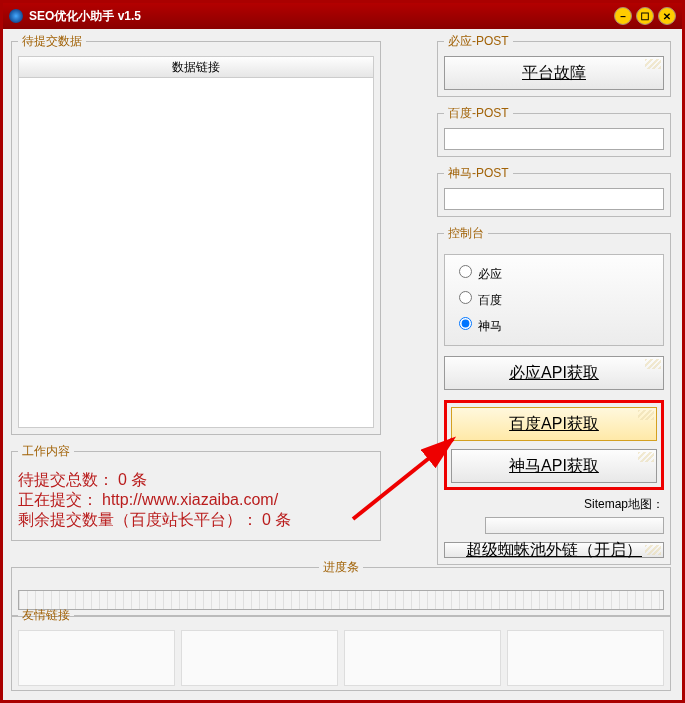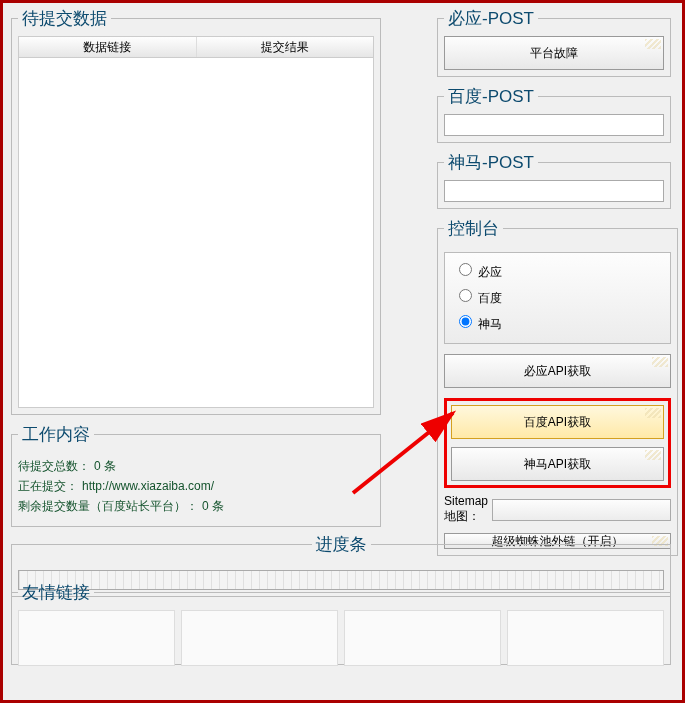--- a/index.html
+++ b/index.html
@@ -5,66 +5,74 @@
 * { box-sizing: border-box; margin: 0; padding: 0; }
 body { font-family: "Microsoft YaHei", SimSun, Arial, sans-serif; font-size: 12px; background: #fff; width: 685px; height: 703px; overflow: hidden; position: relative; }
 .window { width: 685px; height: 703px; border: 3px solid #a00; background: #f0f0f0; position: relative; }
 .titlebar { height: 26px; background: linear-gradient(#b30000, #8a0000); color: #fff; display: flex; align-items: center; padding: 0 6px; font-weight: bold; }
 .titlebar .appicon { width: 14px; height: 14px; background: radial-gradient(circle,#4af,#026); border-radius: 50%; margin-right: 6px; }
 .titlebar .title { flex: 1; }
 .winbtns { display: flex; gap: 4px; }
 .winbtn { width: 18px; height: 18px; border-radius: 50%; background: #ffcc00; border: 1px solid #a87; display: flex; align-items: center; justify-content: center; font-size: 10px; font-weight: bold; cursor: pointer; color:#000; }
 .content { height: calc(100% - 26px); padding: 4px 6px 6px 6px; position: relative; }
 fieldset { border: 1px solid #bbb; padding: 6px; margin-bottom: 8px; position: relative; }
-fieldset > legend { padding: 0 4px; color: #0c4a6e; font-size: 17px; }
+fieldset > legend { padding: 0 4px; color: #a16207; font-size: 12px; }
 .left-col { position: absolute; left: 8px; top: 4px; width: 370px; }
 .right-col { position: absolute; left: 386px; top: 4px; width: 282px; padding-left: 48px; }
 .table-head { display: flex; background: linear-gradient(#fefefe,#e6e6e6); border: 1px solid #ccc; height: 22px; }
 .table-head div { flex: 1; text-align: center; line-height: 20px; border-right: 1px solid #ddd; }
 .table-head div:last-child { border-right: none; }
 .table-body { border: 1px solid #ccc; border-top: none; height: 350px; background: #fff; }
-.work-info { padding: 4px 0; font-size: 12px; color: #14532d; line-height: 20px; }
+.work-info { padding: 4px 0; font-size: 16px; color: #b91c1c; line-height: 20px; }
 .work-info span { margin-right: 4px; }
-.btn { height: 34px; border: 1px solid #999; background: linear-gradient(#fdfdfd,#e8e8e8); cursor: pointer; font-size: 12px; display: flex; align-items: center; justify-content: center; position: relative; }
+.btn { height: 34px; border: 1px solid #999; background: linear-gradient(#fdfdfd,#e8e8e8); cursor: pointer; font-size: 16px; display: flex; align-items: center; justify-content: center; position: relative; text-decoration: underline; }
 .btn::after { content:""; position:absolute; top:2px; right:2px; width:16px; height:10px; background: repeating-linear-gradient(135deg,#e8d8a8,#e8d8a8 2px,transparent 2px,transparent 4px); opacity:0.5; }
 .btn-wide { width: 100%; }
 .radio-row { padding: 4px 14px; }
 .radio-row input { margin-right: 6px; }
 .ctrl-grid { display: flex; gap: 10px; margin-top: 6px; }
 .ctrl-grid .col { flex:1; display:flex; flex-direction:column; gap:10px; }
 .highlight-box { border: 3px solid #e00; padding: 4px; }
 .highlight-box .btn { margin-bottom: 8px; }
 .highlight-box .btn:last-child { margin-bottom: 0; }
-.sitemap-row { display:flex; align-items:center; margin-top:6px; gap:4px; }
+.sitemap-row { display:flex; align-items:flex-end; margin-top:6px; gap:4px;flex-direction:column; }
 .sitemap-row input { flex:1; height:22px; border:1px solid #aaa; background:linear-gradient(#fdfdfd,#ececec); }
 .spider-btn { margin-top:8px; height:16px; }
 .progress-fs { position:absolute; left:8px; top:530px; width:660px; }
 .progress-bar { height: 20px; border:1px solid #aaa; background:repeating-linear-gradient(90deg,#e0e0e0,#e0e0e0 1px,#f4f4f4 1px,#f4f4f4 8px); }
 .friend-fs { position:absolute; left:8px; top:578px; width:660px; height:84px; }
 .friend-inner { display:flex; gap:6px; height:56px; }
 .friend-slot { flex:1; border:1px solid #ddd; background:#fafafa; }
 .arrow { position:absolute; left:340px; top:400px; width:140px; height:100px; pointer-events:none; z-index:5; }
 .watermark { position:absolute; right:6px; bottom:6px; text-align:right; z-index:10; }
 .watermark .logo { font-size:30px; font-weight:900; color:#000; font-style:italic; letter-spacing:-1px; text-shadow:1px 1px #fff; }
 .watermark .url { font-size:11px; color:#999; }
 .btn.sel { background: linear-gradient(#fff8dd,#ffe9a8); border-color:#d4a020; }
 </style>
 </head>
 <body>
 
 <div class="window">
+  <div class="titlebar">
+    <div class="appicon"></div>
+    <div class="title">SEO优化小助手 v1.5</div>
+    <div class="winbtns">
+      <div class="winbtn">–</div>
+      <div class="winbtn">☐</div>
+      <div class="winbtn">✕</div>
+    </div>
+  </div>
 
   <div class="content">
 
     <div class="left-col">
       <fieldset>
         <legend>待提交数据</legend>
         <div class="table-head">
           <div>数据链接</div>
-          <div>提交结果</div>
         </div>
         <div class="table-body"></div>
       </fieldset>
 
       <fieldset>
         <legend>工作内容</legend>
         <div class="work-info">
           <div><span>待提交总数：</span><span>0 条</span></div>
           <div><span>正在提交：</span><span>http://www.xiazaiba.com/</span></div>
           <div><span>剩余提交数量（百度站长平台）：</span><span>0 条</span></div>

